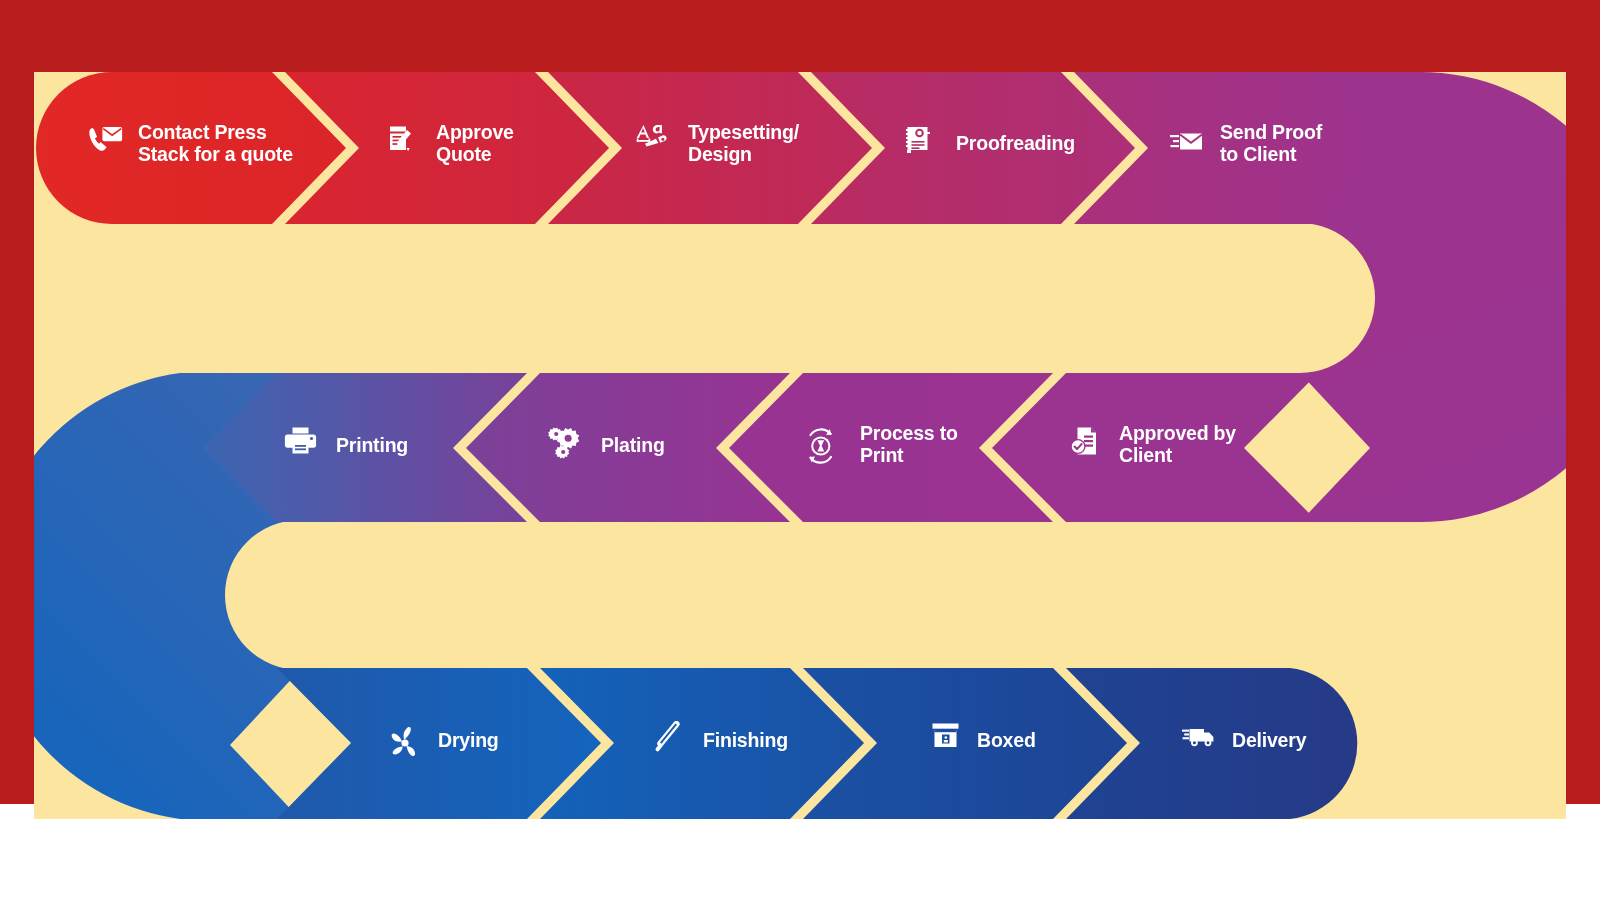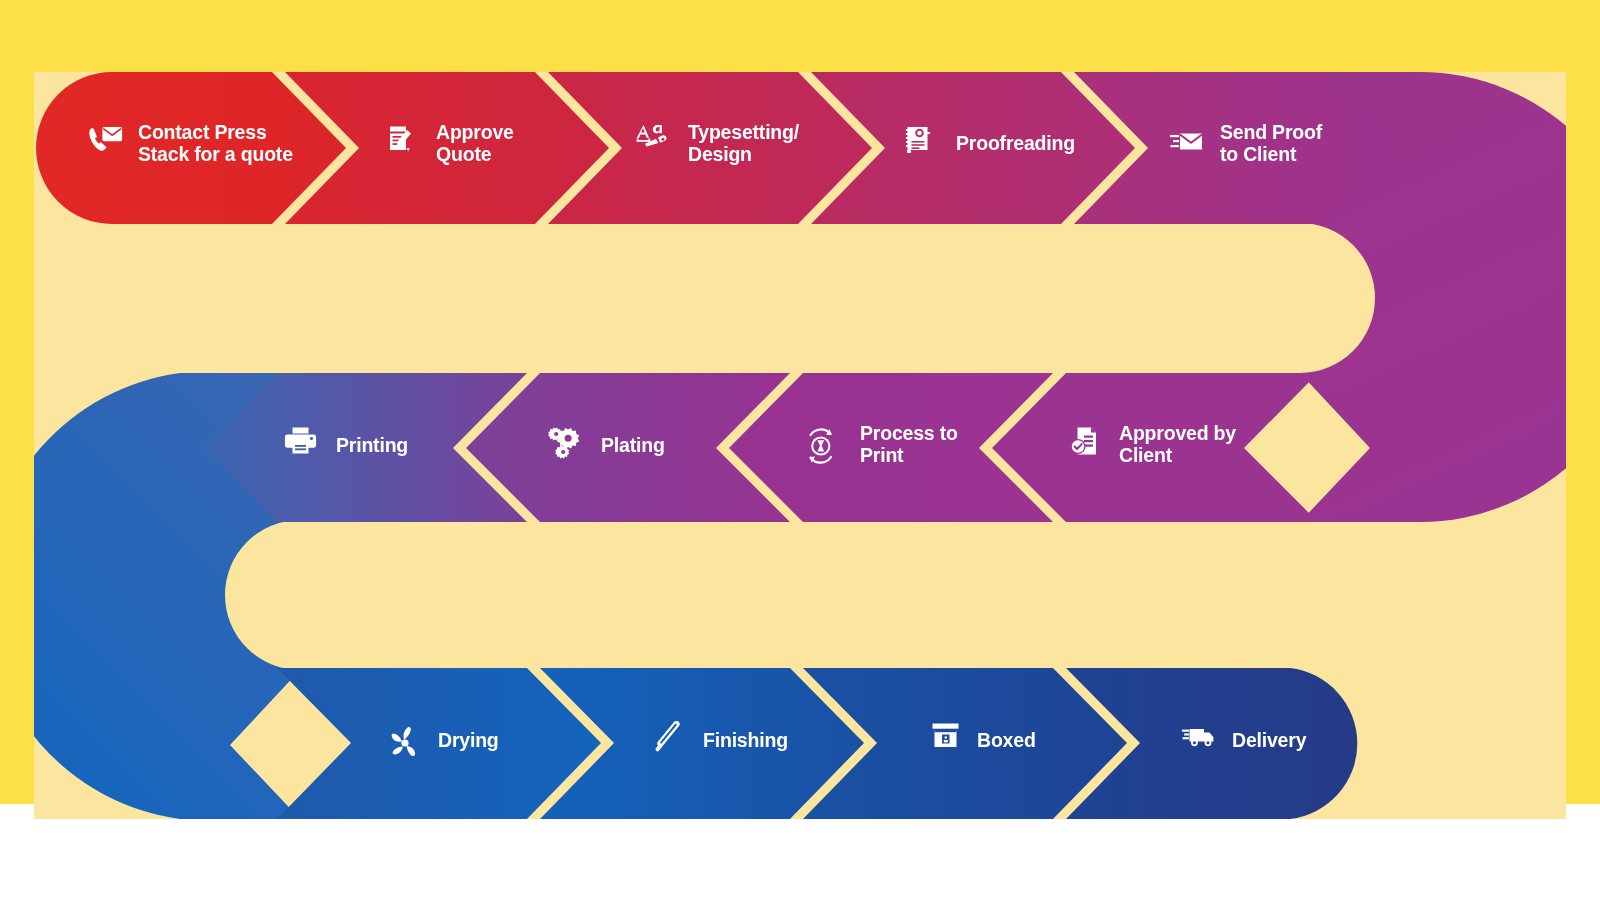--- a/index.html
+++ b/index.html
@@ -8,21 +8,21 @@
     background: #ffffff;
     width: 1600px;
     height: 900px;
     overflow: hidden;
     font-family: "Liberation Sans", sans-serif;
   }
   #stage {
     position: relative;
     width: 1600px;
     height: 804px;
-    background: #fde047;
+    background: #b91c1c;
   }
   #canvas {
     position: absolute;
     left: 0;
     top: 0;
     width: 1600px;
     height: 900px;
   }
   .lbl {
     font-family: "Liberation Sans", sans-serif;

